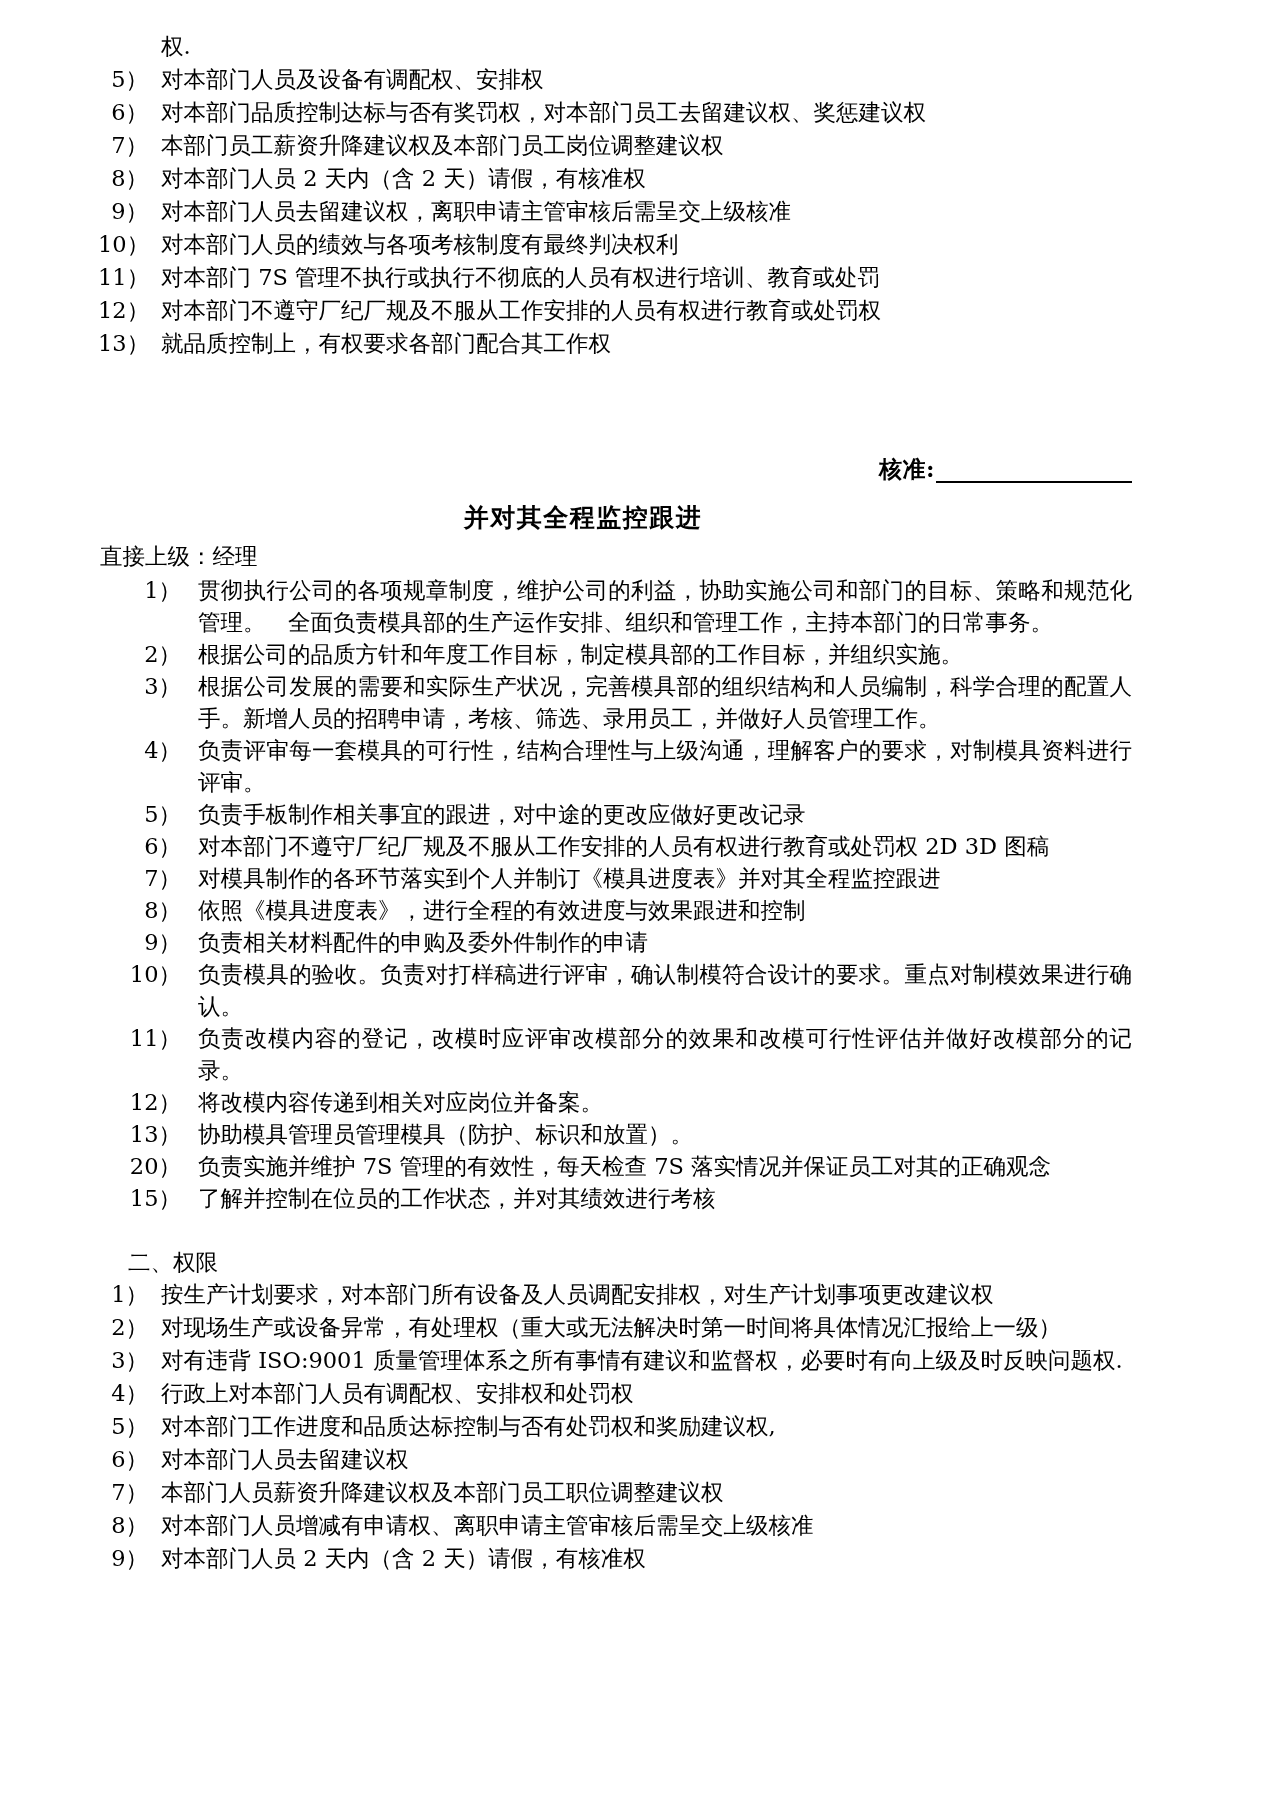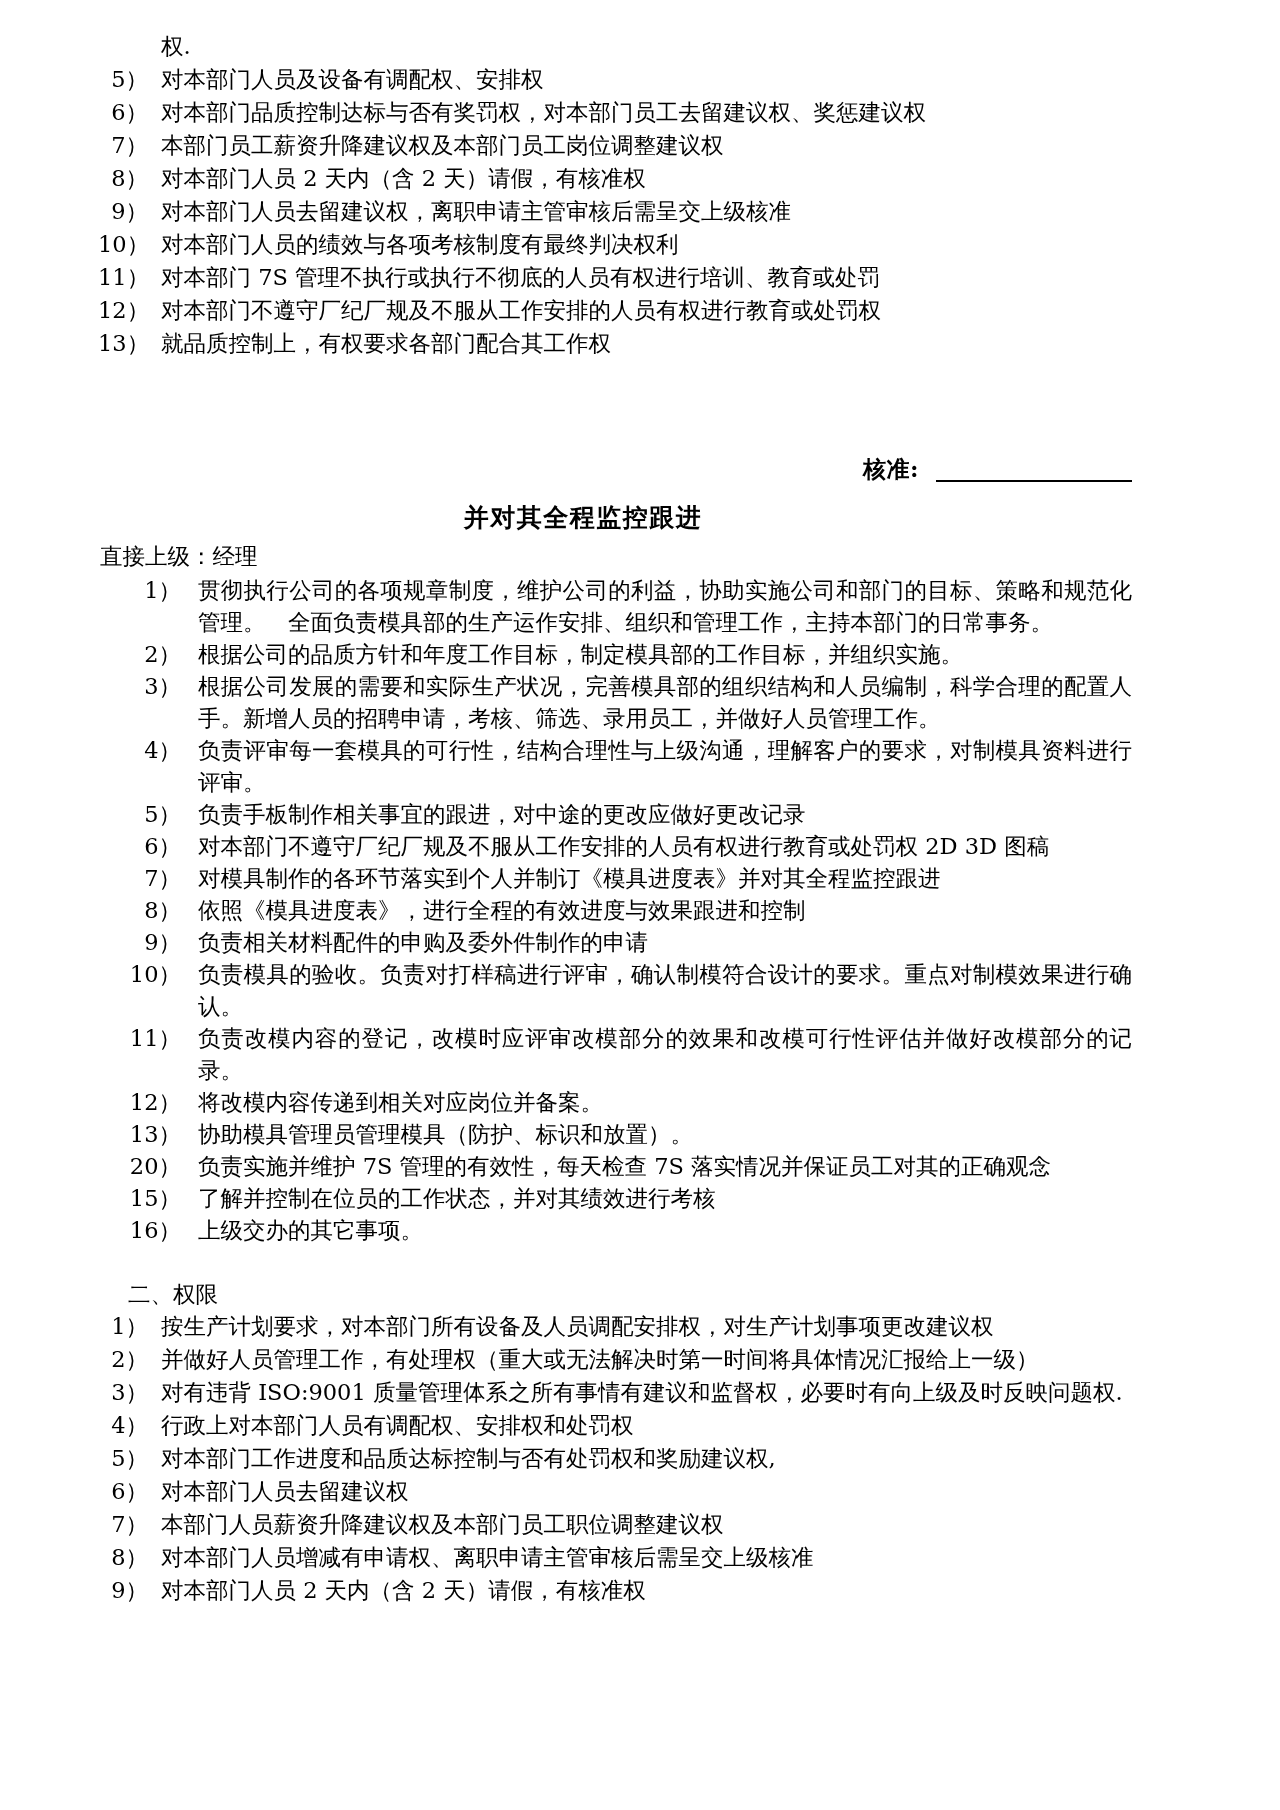--- a/index.html
+++ b/index.html
@@ -58,24 +58,23 @@
     font-size: 22.5px;
     line-height: 32px;
     padding-left: 63px;
     margin: 0 0 1px 0;
   }
 
   
   .approval-row {
     display: flex;
     justify-content: flex-end;
-    align-items: flex-start;
+    align-items: center;
     margin: 0;
     padding: 0 0 0 0;
-    gap: 16px;
   }
   .approval-label {
     font-size: 23px;
     font-weight: bold;
     line-height: 30px;
     letter-spacing: 0.5px;
   }
   .approval-rule {
     width: 196px;
     border-bottom: 2.5px solid #000;
@@ -233,39 +232,35 @@
         <span class="itemtext">协助模具管理员管理模具（防护、标识和放置）。</span>
       </li>
       <li>
         <span class="marker">20）</span>
         <span class="itemtext">负责实施并维护 7S 管理的有效性，每天检查 7S 落实情况并保证员工对其的正确观念</span>
       </li>
       <li>
         <span class="marker">15）</span>
         <span class="itemtext">了解并控制在位员的工作状态，并对其绩效进行考核</span>
       </li>
-      <li>
-        <span class="marker">16）</span>
-        <span class="itemtext">上级交办的其它事项。</span>
-      </li>
     </ul>
 
   <div class="spacer-md"></div>
   <div class="spacer-sm"></div>
 
   <div class="section-heading">二、权限</div>
 
   <ul class="olist list-auth" id="auth-list">
       <li>
         <span class="marker">1）</span>
         <span class="itemtext">按生产计划要求，对本部门所有设备及人员调配安排权，对生产计划事项更改建议权</span>
       </li>
       <li>
         <span class="marker">2）</span>
-        <span class="itemtext">并做好人员管理工作，有处理权（重大或无法解决时第一时间将具体情况汇报给上一级）</span>
+        <span class="itemtext">对现场生产或设备异常，有处理权（重大或无法解决时第一时间将具体情况汇报给上一级）</span>
       </li>
       <li>
         <span class="marker">3）</span>
         <span class="itemtext">对有违背 ISO:9001 质量管理体系之所有事情有建议和监督权，必要时有向上级及时反映问题权.</span>
       </li>
       <li>
         <span class="marker">4）</span>
         <span class="itemtext">行政上对本部门人员有调配权、安排权和处罚权</span>
       </li>
       <li>

